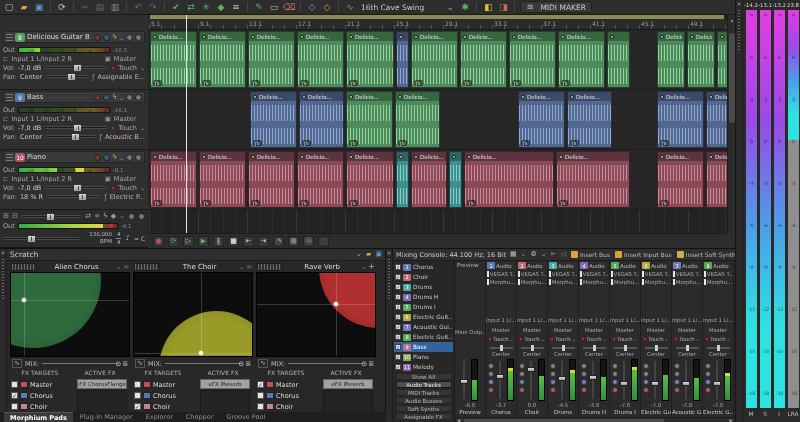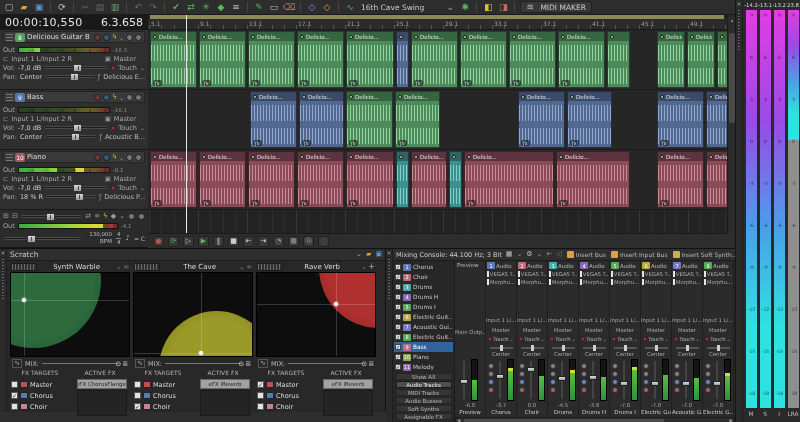--- a/index.html
+++ b/index.html
@@ -172,24 +172,20 @@
       <span class="tb-ico" style="color:#5cb55c">✱</span>
       <div class="tb-sep"></div>
       <span class="tb-ico" style="color:#d8c23c">◧</span>
       <span class="tb-ico" style="color:#c86a5a">◨</span>
       <div class="tb-sep"></div>
       <div class="tb-btn">
         <span class="tb-ico" style="color:#bbbbbb">≋</span>
         <span class="tb-label">MIDI MAKER</span>
       </div>
     </div>
-  <div id="time-panel">
-    <span class="tc">00:00:10,550</span>
-    <span class="bt">6.3.658</span>
-  </div>
   <div id="trackheads">
       <div class="trackhead abs" style="top:30px">
         <div class="th-title">
           <div class="th-grip"></div>
           <div class="th-badge" style="background:#55a05f">8</div>
           <div class="th-name">Delicious Guitar B</div>
           <div class="th-circ" style="background:#6a3a3a"></div>
           <div class="th-circ" style="background:#3a5a7a"></div>
           <span style="font-size:7px;color:#d8c23c;line-height:7px">ϟ</span>
           <span style="font-size:6px;color:#999">⌄</span>
@@ -227,21 +223,21 @@
           <span>Touch</span>
           <span style="color:#999;font-size:6px">⌄</span>
         </div>
         <div class="th-row">
           <span>Pan:</span>
           <span style="color:#ccc">Center</span>
           <div class="slider" style="flex:1">
             <div class="knob" style="left:50%"></div>
           </div>
           <span style="color:#5cb55c;font-size:7px">ƒ</span>
-          <span style="color:#bbb">Delicious E...</span>
+          <span style="color:#bbb">Assignable E...</span>
         </div>
       </div>
       <div class="trackhead abs" style="top:90px">
         <div class="th-title">
           <div class="th-grip"></div>
           <div class="th-badge" style="background:#5577aa">9</div>
           <div class="th-name">Bass</div>
           <div class="th-circ" style="background:#6a3a3a"></div>
           <div class="th-circ" style="background:#3a5a7a"></div>
           <span style="font-size:7px;color:#d8c23c;line-height:7px">ϟ</span>
@@ -334,21 +330,21 @@
           <span>Touch</span>
           <span style="color:#999;font-size:6px">⌄</span>
         </div>
         <div class="th-row">
           <span>Pan:</span>
           <span style="color:#ccc">18 % R</span>
           <div class="slider" style="flex:1">
             <div class="knob" style="left:58%"></div>
           </div>
           <span style="color:#5cb55c;font-size:7px">ƒ</span>
-          <span style="color:#bbb">Delicious P...</span>
+          <span style="color:#bbb">Electric P...</span>
         </div>
       </div>
     </div>
   <div id="master">
       <div class="th-row" style="height:10px">
         <span class="m-ico">⊞</span>
         <span class="m-ico">⊟</span>
         <div class="slider" style="flex:1">
           <div class="knob" style="left:40%"></div>
         </div>
@@ -827,21 +823,21 @@
       <span>Scratch</span>
       <span style="flex:1"></span>
       <span class="mini-ico" style="color:#aaa">⌄</span>
       <span class="mini-ico" style="color:#d8a23c">▰</span>
       <span class="mini-ico" style="color:#5a9ad8">▣</span>
     </div>
     <div id="modules">
         <div class="module" style="left:9px">
           <div class="mod-head">
             <div class="hash"></div>
-            <div class="mod-name">Synth Warble</div>
+            <div class="mod-name">Alien Chorus</div>
             <span style="font-size:6px;color:#999">⌄</span>
             <span style="font-size:7px;color:#888">∞</span>
           </div>
           <div class="pad">
             <div class="disc" style="left:-45px;top:-60px;width:135px;height:135px;background:radial-gradient(circle,#2d6b3d 60%,rgba(0,0,0,.25) 100%),#2d6b3d"></div>
             <div class="hline" style="top:27px"></div>
             <div class="vline" style="left:13px"></div>
             <div class="dot" style="left:13px;top:27px"></div>
           </div>
           <div class="mixrow">
@@ -870,21 +866,21 @@
             <div class="cb"></div>
             <div class="sw" style="background:#c8848e"></div>
             <div class="tname">Choir</div>
           </div>
           <div class="afx" style="left:68px;top:118px">eFX ChorusFlanger</div>
           <div class="afxbox" style="left:68px;top:129px"></div>
         </div>
         <div class="module" style="left:132px">
           <div class="mod-head">
             <div class="hash"></div>
-            <div class="mod-name">The Cave</div>
+            <div class="mod-name">The Choir</div>
             <span style="font-size:6px;color:#999">⌄</span>
             <span style="font-size:7px;color:#888">∞</span>
           </div>
           <div class="pad">
             <div class="disc" style="left:25px;top:38px;width:115px;height:115px;background:radial-gradient(circle,#9a9a28 60%,rgba(0,0,0,.25) 100%),#9a9a28"></div>
             <div class="hline" style="top:80px"></div>
             <div class="vline" style="left:67px"></div>
             <div class="dot" style="left:67px;top:80px"></div>
           </div>
           <div class="mixrow">
@@ -955,27 +951,34 @@
           <div class="tgtrow" style="position:absolute;left:2px;top:140px;width:64px">
             <div class="cb"></div>
             <div class="sw" style="background:#c8848e"></div>
             <div class="tname">Choir</div>
           </div>
           <div class="afx" style="left:68px;top:118px">eFX iReverb</div>
           <div class="afxbox" style="left:68px;top:129px"></div>
         </div>
       </div>
   </div>
+  <div id="tabs">
+      <div class="tab active">Morphium Pads</div>
+      <div class="tab">Plug-In Manager</div>
+      <div class="tab">Explorer</div>
+      <div class="tab">Chopper</div>
+      <div class="tab">Groove Pool</div>
+    </div>
   <div id="mixer">
     <div class="edge" style="left:0">
         <div class="x">×</div>
         <div class="dots"></div>
       </div>
     <div id="mixer-title">
-      <span>Mixing Console: 44.100 Hz; 3 Bit</span>
+      <span>Mixing Console: 44.100 Hz; 16 Bit</span>
       <span class="sp"></span>
       <span class="mini-ico" style="color:#bbb">▦</span>
       <span class="mini-ico" style="color:#999">⌄</span>
       <span class="mini-ico" style="color:#bbb">⚙</span>
       <span class="mini-ico" style="color:#999">⌄</span>
       <span class="mini-ico" style="color:#888">⇤</span>
       <span class="mini-ico" style="color:#888">◁</span>
       <span id="insbtns" style="display:flex">
           <div class="ins-btn">
             <div class="ins-ico" style="background:#d8a23c"></div>

